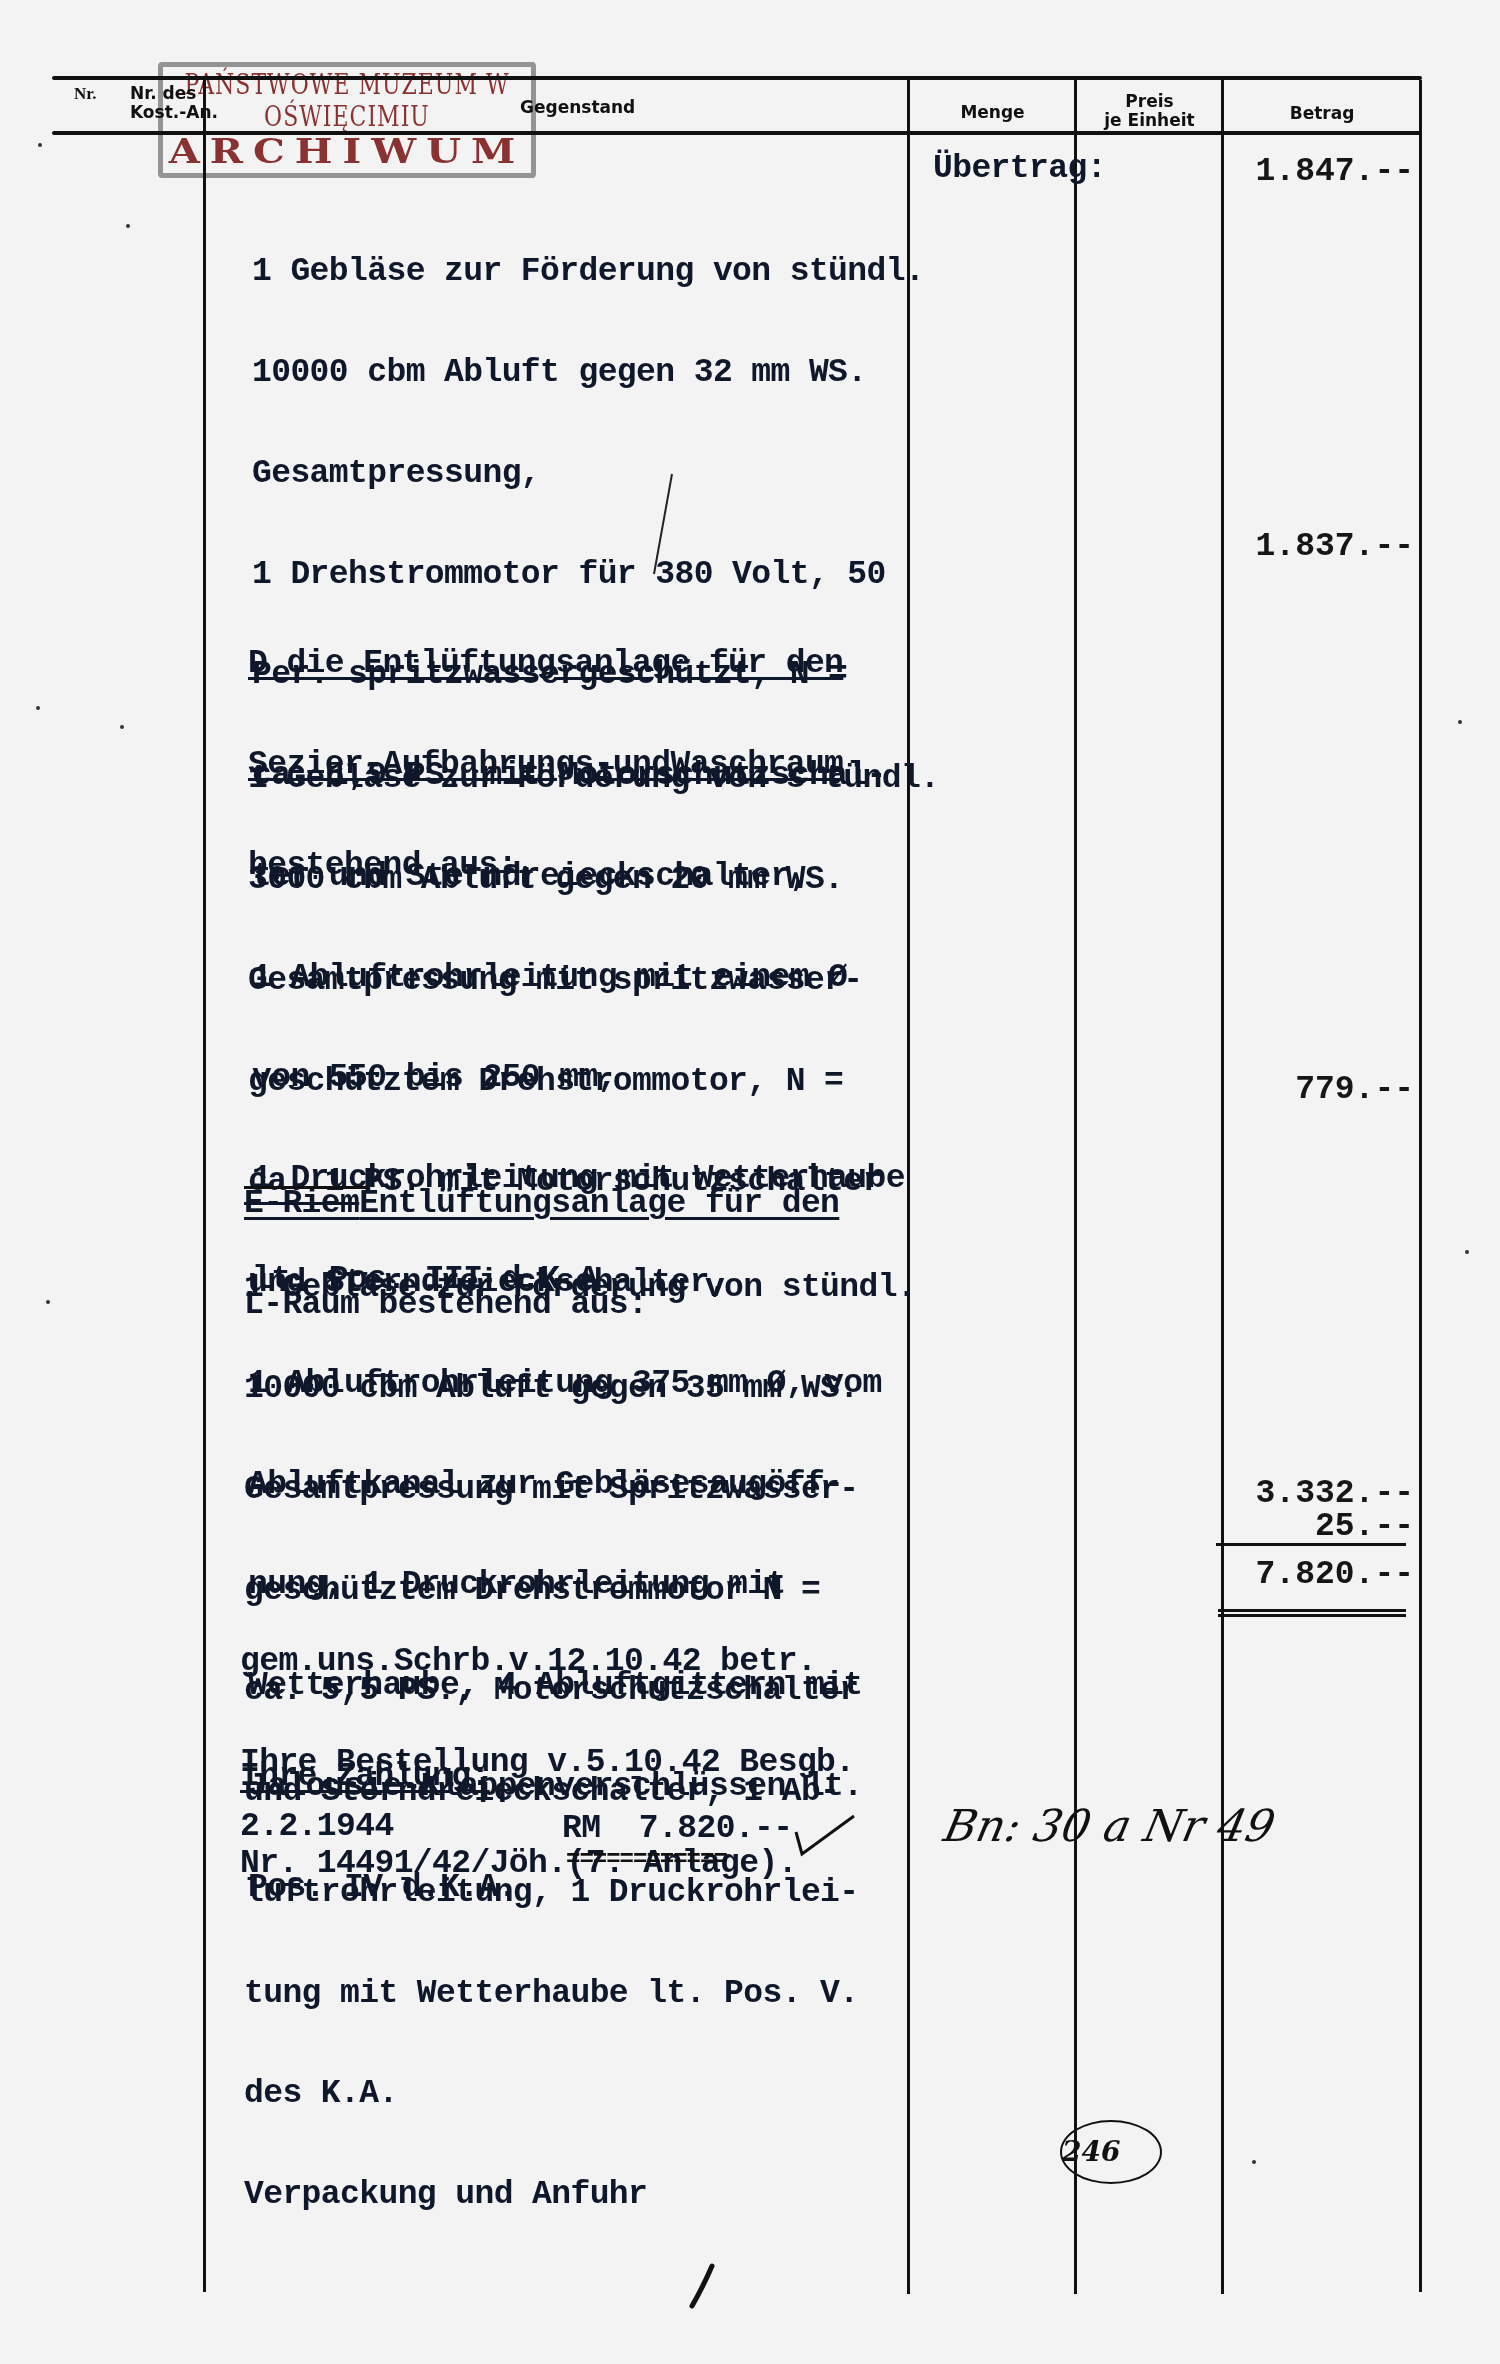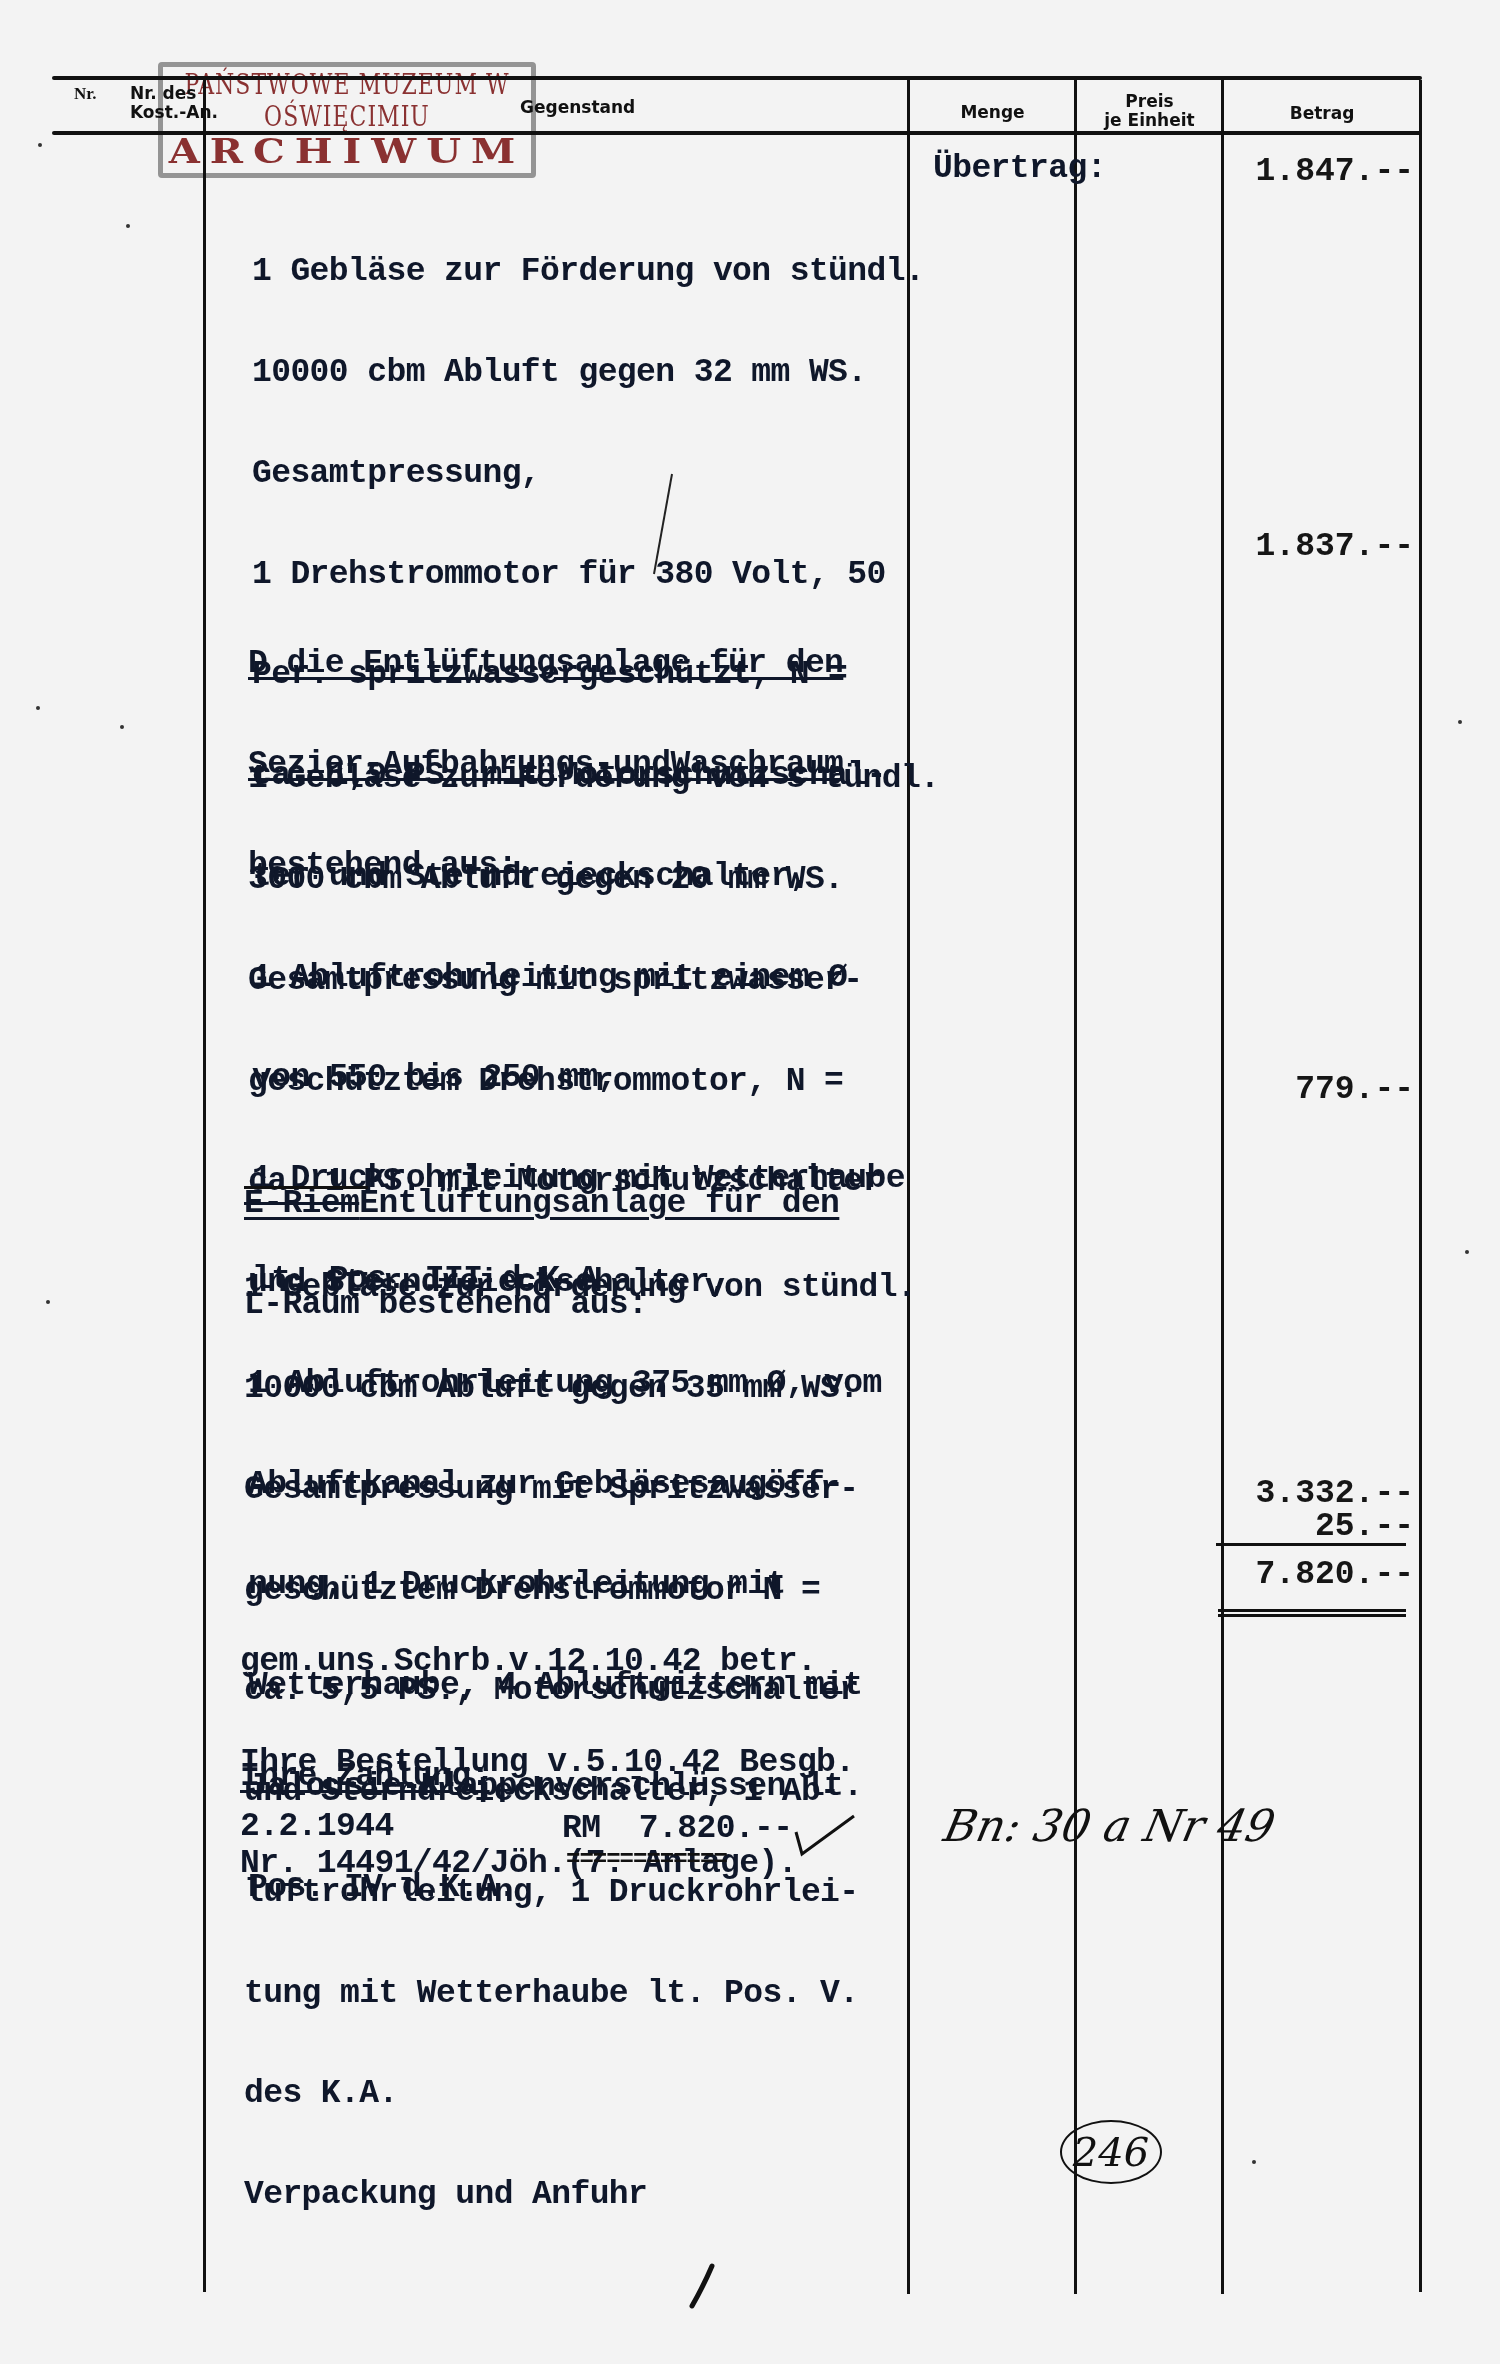--- a/index.html
+++ b/index.html
@@ -20,21 +20,21 @@
   }
   .stamp .l1 { font-size:22px; letter-spacing:1px; margin-top:8px; transform:scaleY(1.3); }
   .stamp .l2 { font-size:40px; font-weight:bold; letter-spacing:10px; margin-top:2px; transform:scaleY(.85); }
   .txt { position:absolute; font-size:33px; line-height:33.6px; white-space:pre; font-weight:bold; letter-spacing:-0.6px; color:#0f172a; }
   .amt { position:absolute; font-size:33px; line-height:34px; white-space:pre; font-weight:bold; text-align:right; color:#161616; }
   .ul { text-decoration:underline; text-decoration-thickness:3px; text-underline-offset:5px; }
   .rule { position:absolute; height:3px; background:#111; }
   .dbl { position:absolute; height:8px; border-top:3px solid #111; border-bottom:3px solid #111; box-sizing:border-box; }
   .dashes { position:absolute; font-size:24px; font-weight:bold; white-space:pre; letter-spacing:-1px; }
   .hand { position:absolute; font-family:"DejaVu Serif","Liberation Serif",serif; font-style:italic; color:#111; white-space:pre; }
-  .pagenum { position:absolute; left:1060px; top:2120px; width:102px; height:64px; border:2px solid #111; border-radius:50%; box-sizing:border-box; font-size:40px; text-align:center; line-height:60px; }
+  .pagenum { position:absolute; left:1060px; top:2120px; width:102px; height:64px; border:2px solid #111; border-radius:50%; box-sizing:border-box; font-size:28px; line-height:60px;font-weight:bold; }
   .speck { position:absolute; width:4px; height:4px; background:#333; border-radius:50%; }
 </style>
 </head>
 <body>
 
 <div class="page">
 
   <div class="stamp">
     <div class="l1">PAŃSTWOWE MUZEUM W OŚWIĘCIMIU</div>
     <div class="l2">ARCHIWUM</div>

